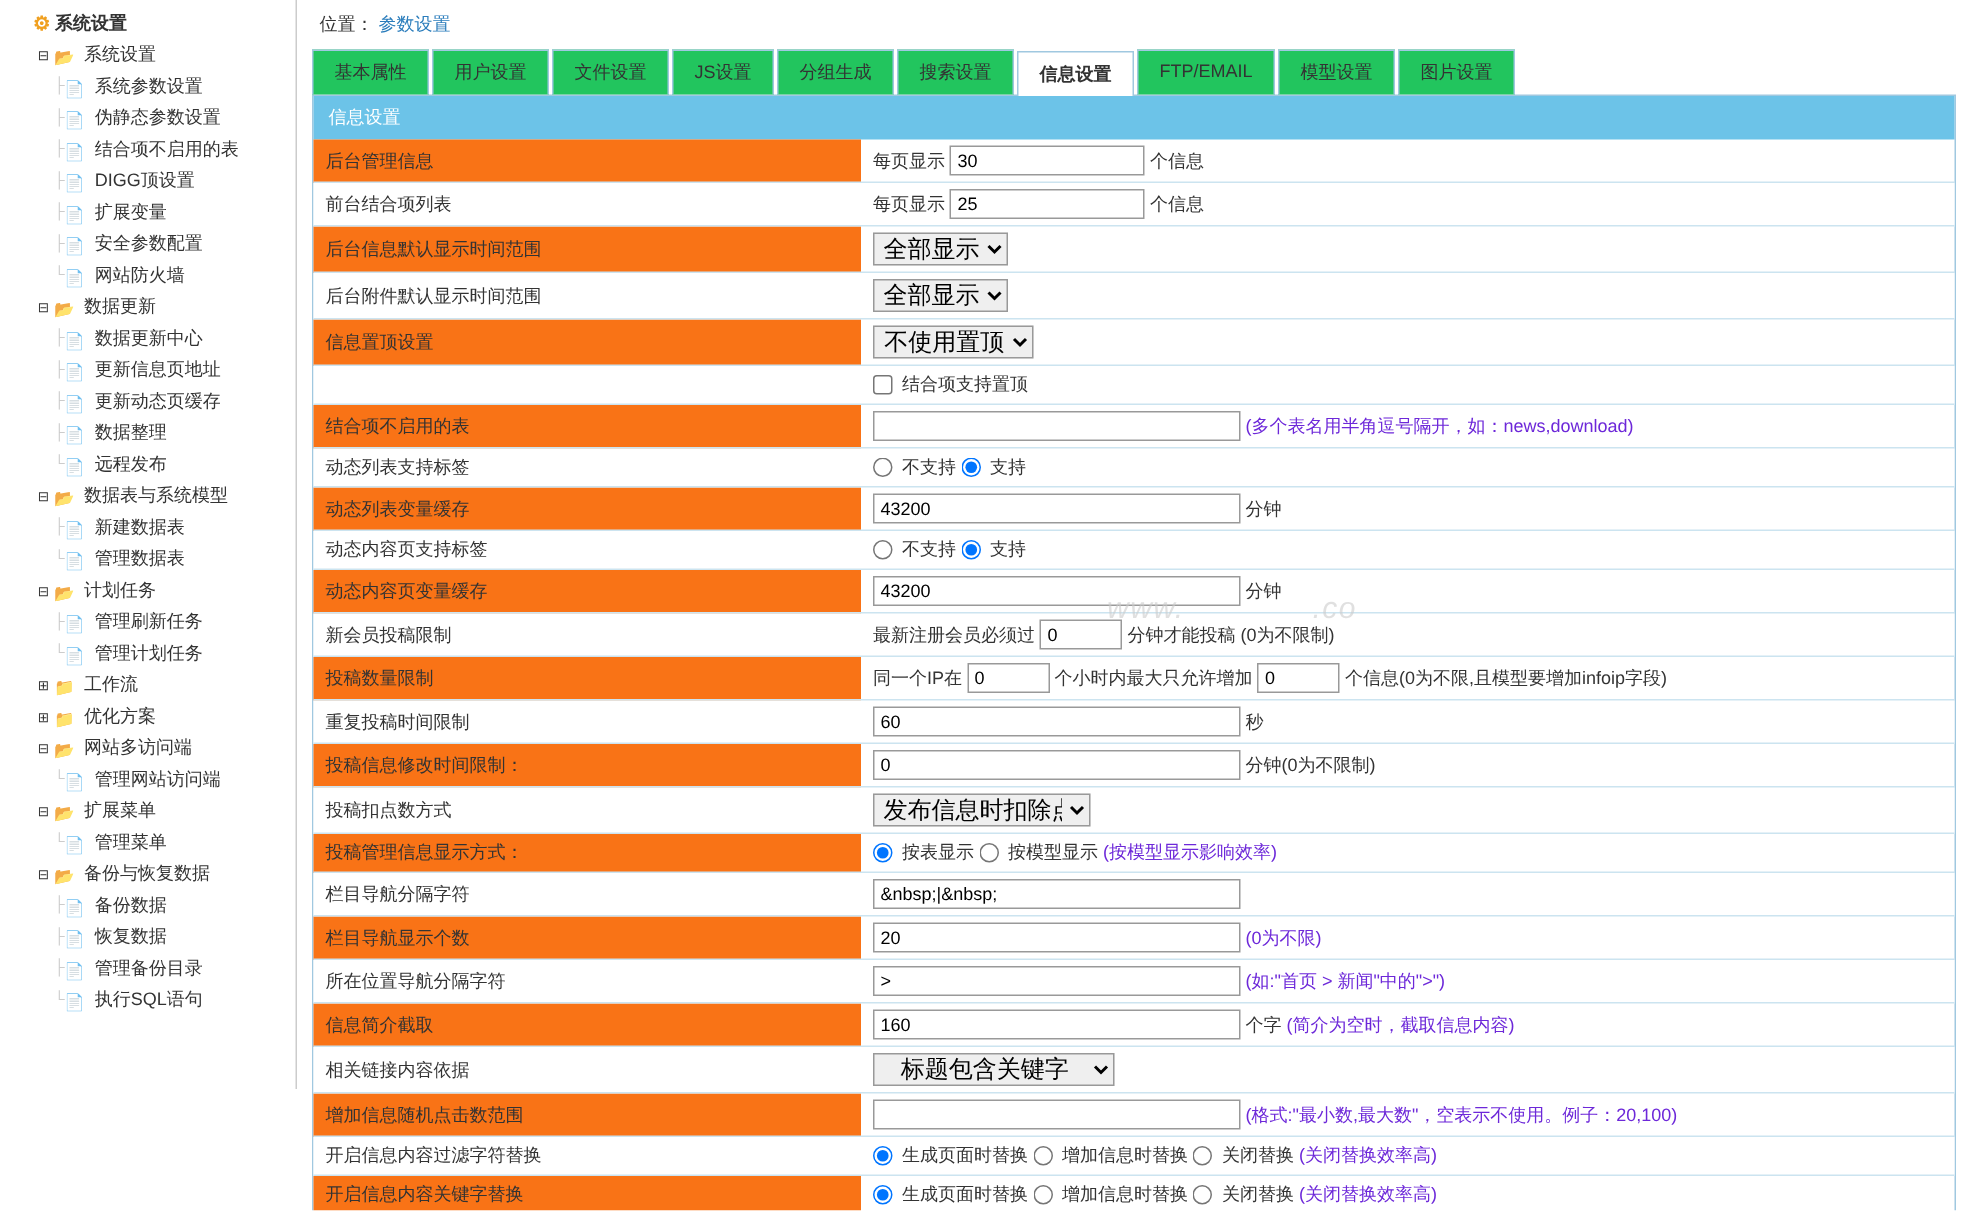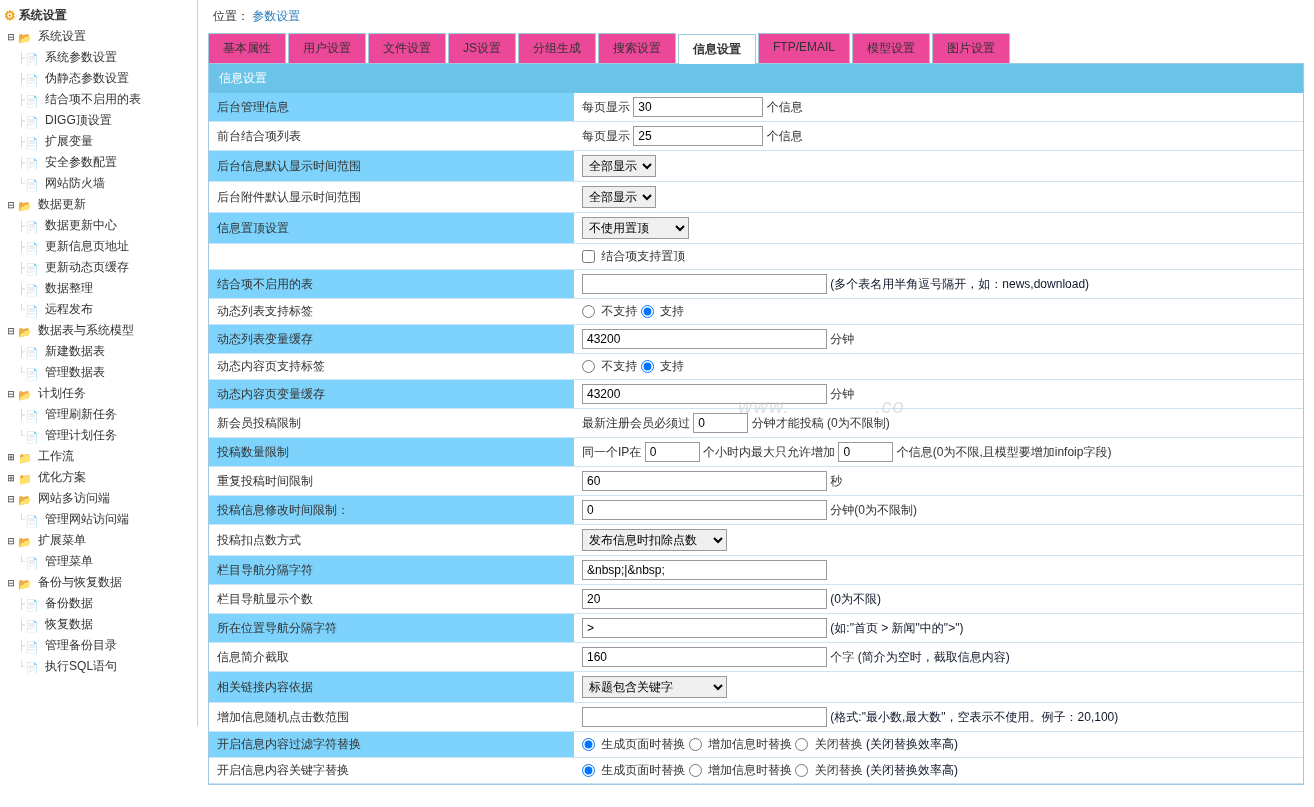--- a/index.html
+++ b/index.html
@@ -1,43 +1,43 @@
 <!DOCTYPE html>
 <html><head>
 <meta charset="utf-8">
 <style>
 * { margin: 0; padding: 0; box-sizing: border-box; }
 body { font-family: "Microsoft YaHei", Arial, sans-serif; font-size: 12px; color: #333; background: #fff; display: flex; }
-.sidebar { width: 198px; border-right: 1px solid #ccc; padding: 5px 0; overflow-y: auto; height: 726px; }
+.sidebar { width: 198px; border-right: 1px solid #ccc; padding: 5px 18px; overflow-y: auto; height: 726px; }
 .tree-node { display: flex; align-items: center; padding: 2px 0; cursor: pointer; white-space: nowrap; }
 .expand-icon { width: 14px; text-align: center; color: #333; font-size: 9px; }
 .folder-icon { width: 16px; height: 12px; display: inline-block; margin-right: 2px; }
 .folder-open::before { content: "📂"; font-size: 11px; }
 .folder-closed::before { content: "📁"; font-size: 11px; }
 .file-icon::before { content: "📄"; font-size: 11px; }
 .tree-label { padding-left: 2px; }
 .tree-children { padding-left: 18px; }
 .level1 { padding-left: 4px; }
 .main { flex: 1; padding: 5px 10px; height: 807px; overflow: hidden; position: relative; }
 .breadcrumb { color: #333; padding: 3px 0 8px 5px; }
 .breadcrumb a { color: #2b7dbc; text-decoration: none; }
 .tabs { display: flex; border-bottom: 1px solid #a0c8e0; }
-.tab { padding: 6px 14px; border: 1px solid #a0c8e0; border-bottom: none; background: #ec4899; margin-right: 2px; cursor: pointer; color: #333; }
+.tab { padding: 6px 14px; border: 1px solid #a0c8e0; border-bottom: none; background: #22c55e; margin-right: 2px; cursor: pointer; color: #333; }
 .tab.active { background: #fff; font-weight: bold; position: relative; top: 1px; }
 .panel { border: 1px solid #a0c8e0; border-top: none; }
 .panel-header { background: #6cc3e8; color: #fff; padding: 6px 10px; font-weight: normal; }
 .form-table { width: 100%; border-collapse: collapse; }
 .form-table tr { border-bottom: 1px solid #cce4f0; }
 .form-table td { padding: 4px 8px; vertical-align: middle; }
-.form-table td.label { width: 365px; background: #7dd3fc; }
+.form-table td.label { width: 365px; background: #f97316; }
 .form-table tr:nth-child(even) td { background: #fff; }
 .form-table input[type="text"] { border: 1px solid #999; padding: 2px 4px; font-size: 12px; height: 20px; }
-.form-table select { border: 1px solid #999; padding: 1px 2px; font-size: 12px; height: 22px; }
+.form-table select { border: 1px solid #999; padding: 1px 2px; font-size: 16px; height: 22px; text-align: center; }
 .form-table input[type="radio"], .form-table input[type="checkbox"] { vertical-align: middle; margin-right: 3px; }
-.hint { color: #0f172a; font-size: 12px; }
+.hint { color: #6d28d9; font-size: 12px; }
 .watermark { position: absolute; top: 395px; left: 540px; color: #ccc; font-size: 20px; font-style: italic; pointer-events: none; opacity: 0.6; letter-spacing: 1px; }
 .root-node { font-weight: bold; display: flex; align-items: center; padding: 2px 4px; }
 .gear-icon::before { content: "⚙"; color: #f0a020; margin-right: 3px; font-size: 13px; }
 .lines { color: #ccc; font-size: 10px; }
 </style>
 </head>
 <body>
 
 <div class="sidebar">
   <div class="root-node">
@@ -297,38 +297,42 @@
           </tr>
       <tr>
             <td class="label">投稿信息修改时间限制：</td>
             <td><input type="text" style="width: 245px;" value="0"> <span>分钟(0为不限制)</span></td>
           </tr>
       <tr>
             <td class="label">投稿扣点数方式</td>
             <td><select style="width:145px"><option>发布信息时扣除点数</option></select></td>
           </tr>
       <tr>
+            <td class="label">投稿管理信息显示方式：</td>
+            <td><label><input type="radio" name="r17" checked="" style=""> <span>按表显示</span></label> <label><input type="radio" name="r17" style=""> <span>按模型显示</span></label> <span class="hint">(按模型显示影响效率)</span></td>
+          </tr>
+      <tr>
             <td class="label">栏目导航分隔字符</td>
             <td><input type="text" style="width: 245px;" value="&amp;nbsp;|&amp;nbsp;"></td>
           </tr>
       <tr>
             <td class="label">栏目导航显示个数</td>
             <td><input type="text" style="width: 245px;" value="20"> <span class="hint">(0为不限)</span></td>
           </tr>
       <tr>
             <td class="label">所在位置导航分隔字符</td>
             <td><input type="text" style="width: 245px;" value="&gt;"> <span class="hint">(如:"首页 &gt; 新闻"中的"&gt;")</span></td>
           </tr>
       <tr>
             <td class="label">信息简介截取</td>
             <td><input type="text" style="width: 245px;" value="160"> <span>个字</span> <span class="hint">(简介为空时，截取信息内容)</span></td>
           </tr>
       <tr>
             <td class="label">相关链接内容依据</td>
-            <td><select style="width:145px"><option>标题包含关键字</option></select></td>
+            <td><select style="width:161px"><option>标题包含关键字</option></select></td>
           </tr>
       <tr>
             <td class="label">增加信息随机点击数范围</td>
             <td><input type="text" style="width: 245px;" value=""> <span class="hint">(格式:"最小数,最大数"，空表示不使用。例子：20,100)</span></td>
           </tr>
       <tr>
             <td class="label">开启信息内容过滤字符替换</td>
             <td><label><input type="radio" name="r24" checked="" style=""> <span>生成页面时替换</span></label> <label><input type="radio" name="r24" style=""> <span>增加信息时替换</span></label> <label><input type="radio" name="r24" style=""> <span>关闭替换</span></label> <span class="hint">(关闭替换效率高)</span></td>
           </tr>
       <tr>

